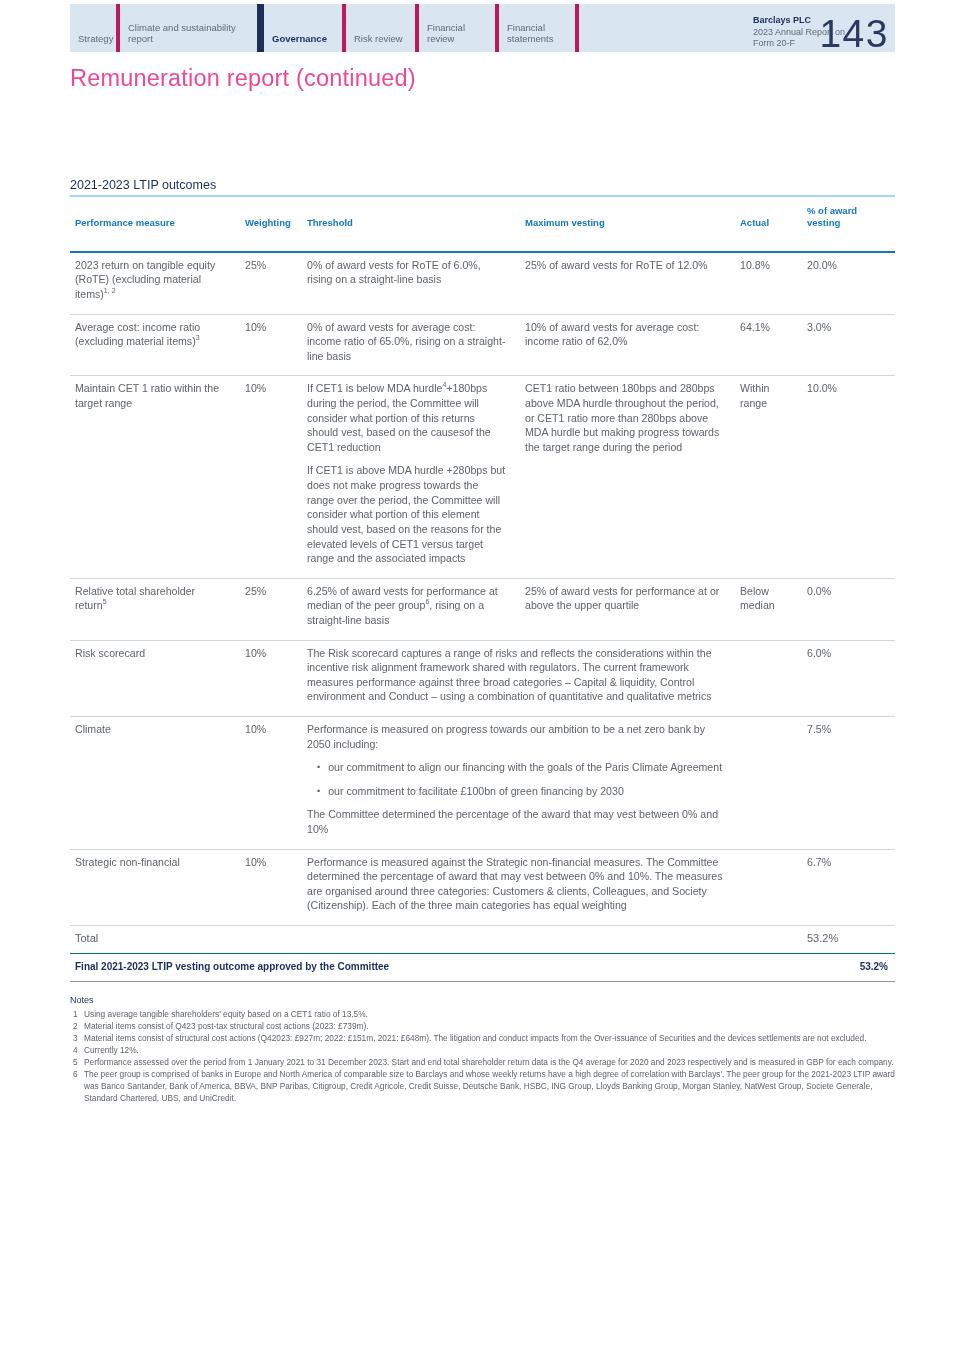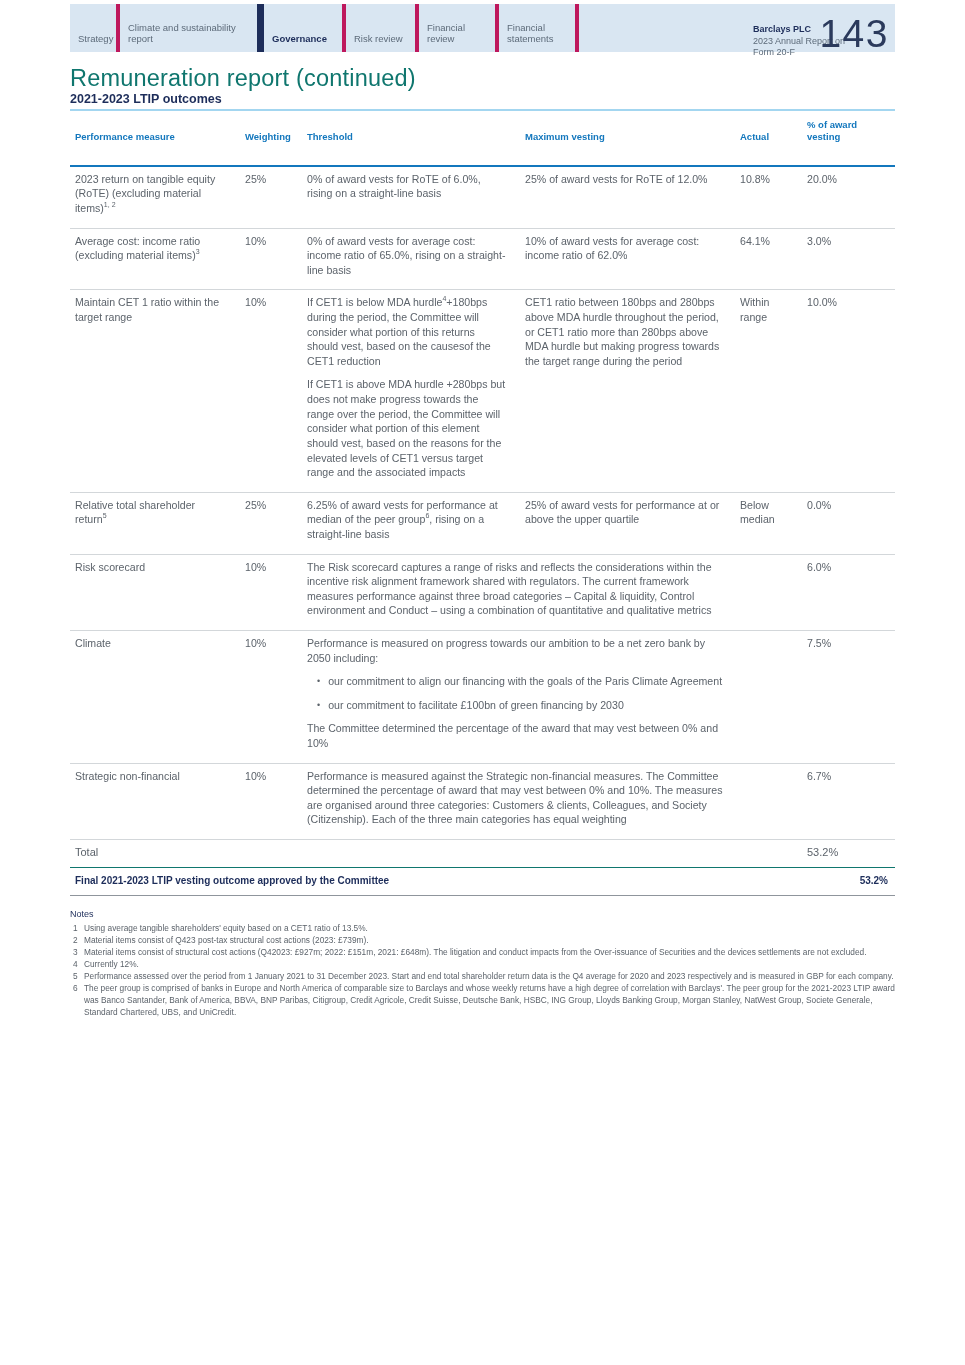--- a/index.html
+++ b/index.html
@@ -12,30 +12,30 @@
          display:flex; align-items:stretch; position:relative; }
   .tab { display:flex; align-items:flex-end; padding:0 8px 7px 8px; font-size:9.5px;
          line-height:1.22; color:#5d6b7a; border-right:4px solid #be185d; }
   .tab-strategy { width:50px; }
   .tab-climate { width:137px; border-right:none; }
   .tab-governance { width:89px; border-left:7px solid #1d2d5a; font-weight:bold; color:#1d2d5a; }
   .tab-risk { width:73px; }
   .tab-finreview { width:80px; }
   .tab-finstatements { width:80px; }
   .nav-spacer { flex:1; }
-  .brand { position:absolute; left:683px; top:20px; width:100px; font-size:9px; line-height:1.3; }
+  .brand { position:absolute; left:683px; top:11px; width:100px; font-size:9px; line-height:1.3; }
   .brand-name { font-weight:bold; color:#1d2d5a; }
   .brand-report { color:#5d6b7a; }
   .pagenum { position:absolute; right:6px; top:10px; font-size:39px; font-weight:300;
              color:#2b3a5c; letter-spacing:1.5px; line-height:1; }
 
   
   .content { margin-left:70px; width:825px; }
-  .page-title { margin-top:13px; font-size:23.5px; font-weight:400; color:#0f766e; letter-spacing:0.2px; }
-  .section-heading { font-size:12.5px; font-weight:bold; color:#1d2d5a; }
+  .page-title { margin-top:13px; font-size:23.5px; font-weight:400; color:#ec4899; letter-spacing:0.2px; }
+  .section-heading { margin-top:86px; font-size:12.5px; font-weight:normal; color:#1d2d5a; }
 
   
   table.ltip { margin-top:3px; width:825px; border-collapse:collapse; table-layout:fixed;
                border-top:2px solid #a3d6f0; }
   th { color:#1377bd; font-size:9.5px; font-weight:bold; text-align:left; vertical-align:bottom;
        padding:8px 12px 22px 5px; border-bottom:2px solid #1377bd; line-height:1.25; }
   td { font-size:10.6px; color:#5c636b; vertical-align:top; text-align:left;
        padding:5px 12px 12px 5px; line-height:1.38; }
   tr.sep td { border-top:1px solid #d3d7da; }
   td p { margin:0 0 9px 0; }

